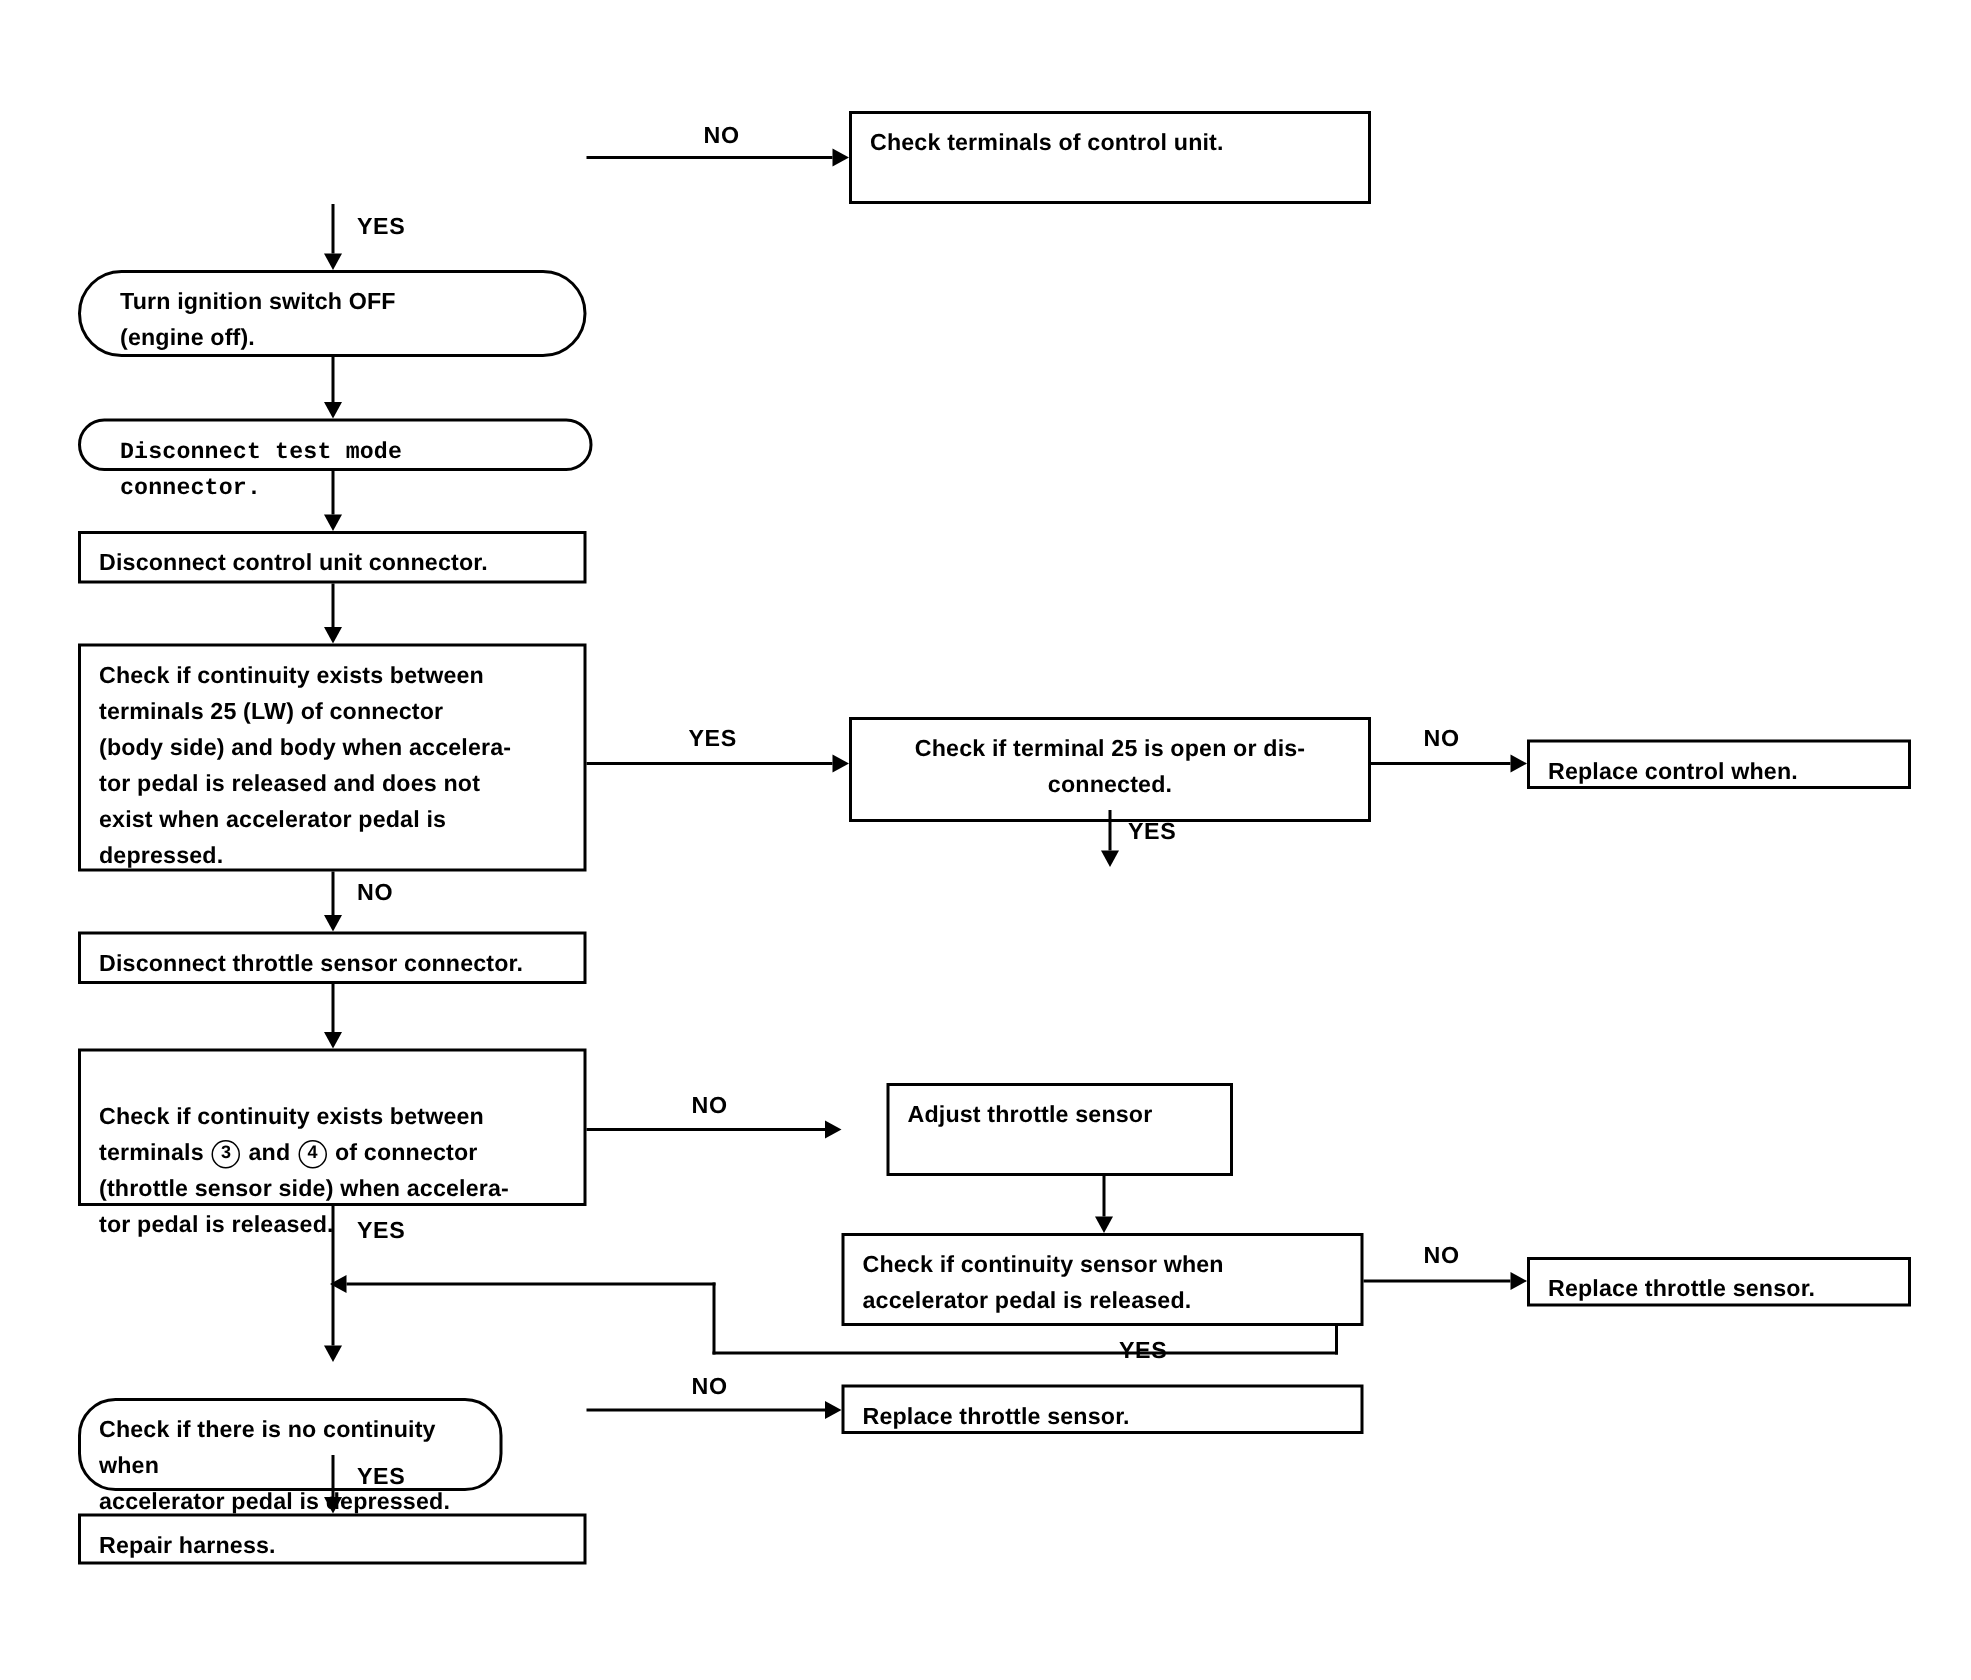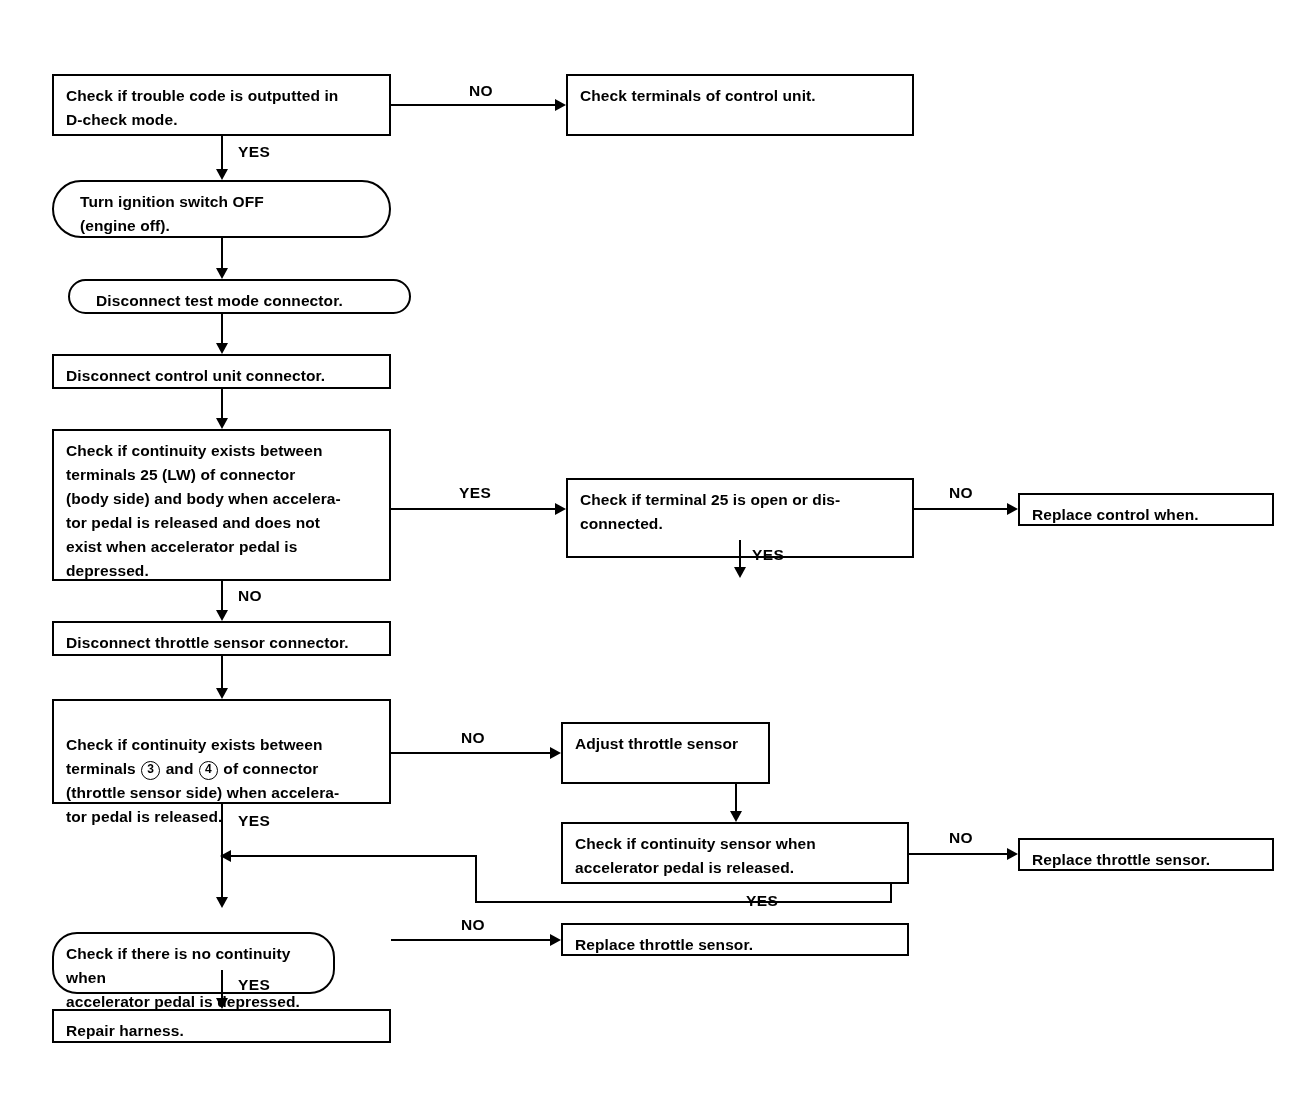--- a/index.html
+++ b/index.html
@@ -86,55 +86,53 @@
     font-weight: 700;
     vertical-align: 1px;
     margin: 0 1px;
   }
 </style>
 </head>
 <body>
 
 <div id="canvas">
 
-  <div class="node" style="left:52px; top:74px; width:339px; height:62px;">Check if trouble code is outputted in
-D-check mode.</div>
 
   <div class="node" style="left:566px; top:74px; width:348px; height:62px;">Check terminals of control unit.</div>
 
   <div class="node pill" style="left:52px; top:180px; width:339px; height:58px;">Turn ignition switch OFF
 (engine off).</div>
 
-  <div class="node pill" style="left:68px; top:279px; width:343px; height:35px;">Disconnect test mode connector.</div>
+  <div class="node pill" style="left:52px; top:279px; width:343px; height:35px;font-family:Liberation Mono, monospace;">Disconnect test mode connector.</div>
 
   <div class="node" style="left:52px; top:354px; width:339px; height:35px;">Disconnect control unit connector.</div>
 
   <div class="node" style="left:52px; top:429px; width:339px; height:152px;">Check if continuity exists between
 terminals 25 (LW) of connector
 (body side) and body when accelera-
 tor pedal is released and does not
 exist when accelerator pedal is
 depressed.</div>
 
-  <div class="node" style="left:566px; top:478px; width:348px; height:80px;">Check if terminal 25 is open or dis-
+  <div class="node" style="left:566px; top:478px; width:348px; height:70px;text-align:center;">Check if terminal 25 is open or dis-
 connected.</div>
 
   <div class="node" style="left:1018px; top:493px; width:256px; height:33px;">Replace control when.</div>
 
 
   <div class="node" style="left:52px; top:621px; width:339px; height:35px;">Disconnect throttle sensor connector.</div>
 
   <div class="node" style="left:52px; top:699px; width:339px; height:105px;">
     <span>Check if continuity exists between
 terminals </span><span class="circnum">3</span><span> and </span><span class="circnum">4</span><span> of connector
 (throttle sensor side) when accelera-
 tor pedal is released.</span>
   </div>
 
-  <div class="node" style="left:561px; top:722px; width:209px; height:62px;">Adjust throttle sensor</div>
+  <div class="node" style="left:591px; top:722px; width:231px; height:62px;">Adjust throttle sensor</div>
 
   <div class="node" style="left:561px; top:822px; width:348px; height:62px;">Check if continuity sensor when
 accelerator pedal is released.</div>
 
   <div class="node" style="left:1018px; top:838px; width:256px; height:33px;">Replace throttle sensor.</div>
 
   <div class="node" style="left:52px; top:932px; width:283px; height:62px;border-radius:25px;">Check if there is no continuity when
 accelerator pedal is depressed.</div>
 
   <div class="node" style="left:561px; top:923px; width:348px; height:33px;">Replace throttle sensor.</div>

